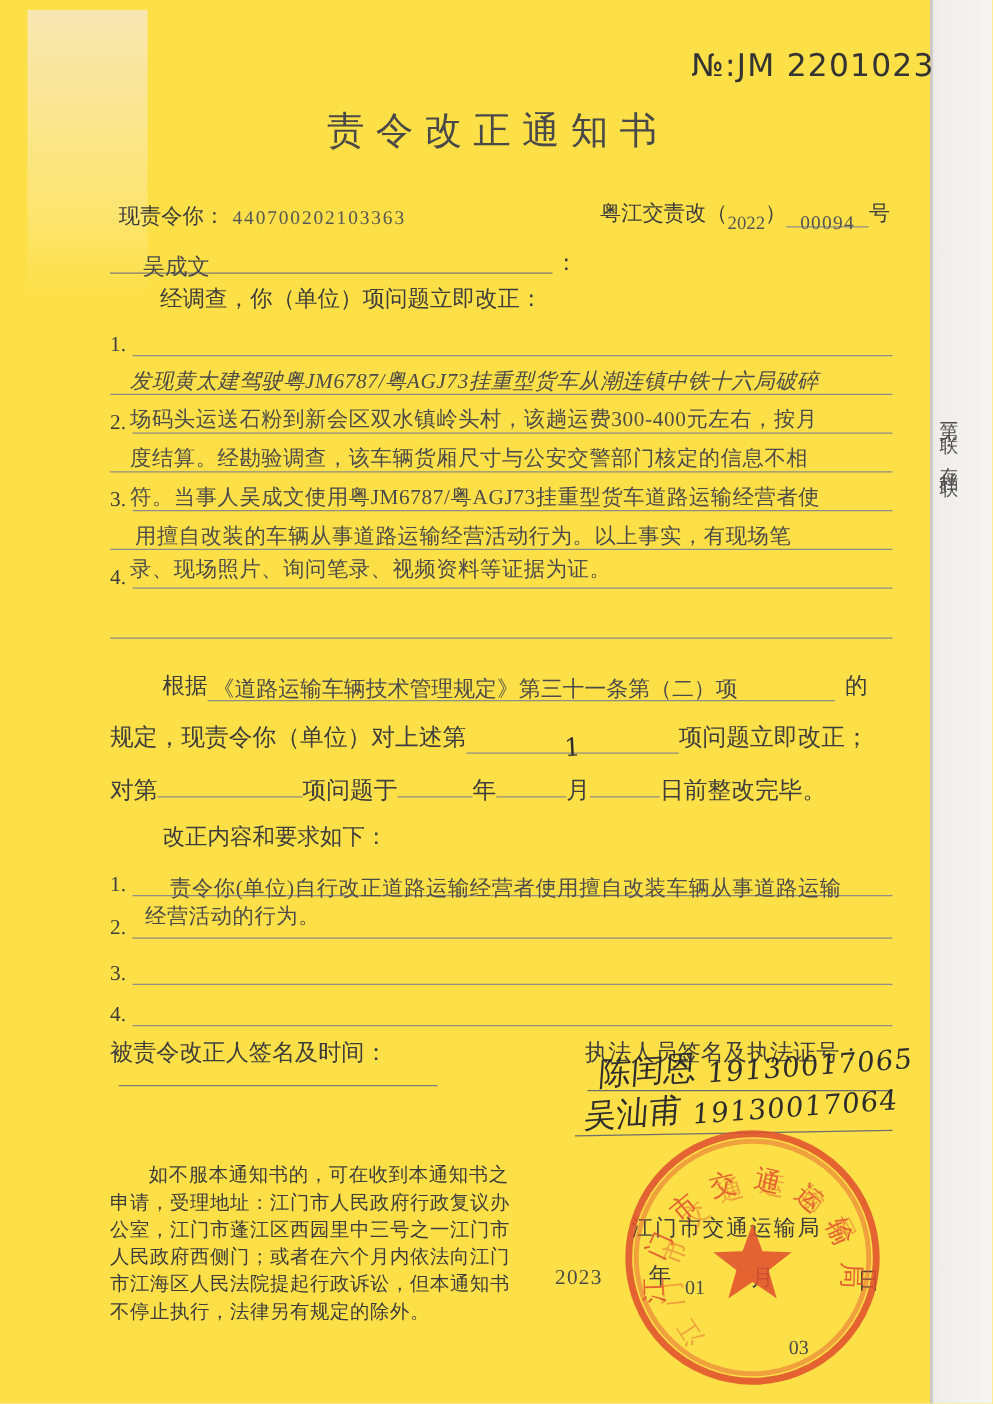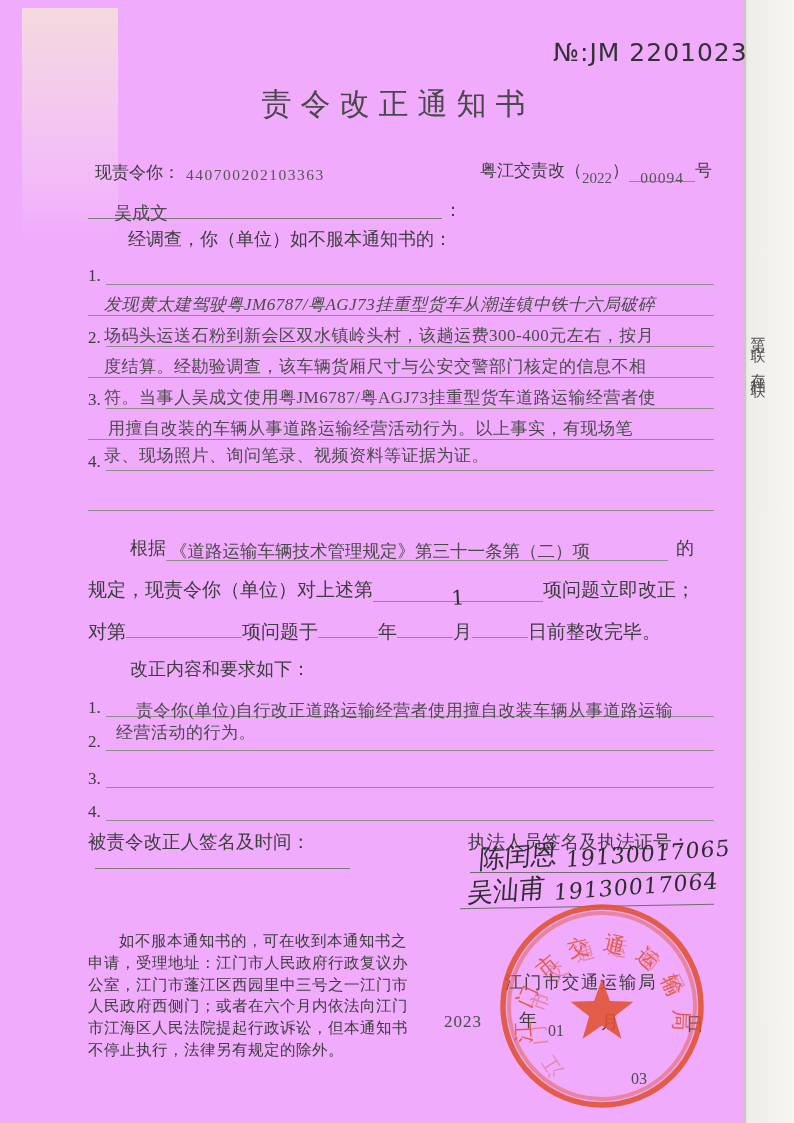--- a/index.html
+++ b/index.html
@@ -1,18 +1,18 @@
 <!DOCTYPE html>
 <html><head>
 <meta charset="utf-8">
 <style>
   html,body{margin:0;padding:0;}
   .page{
     position:relative;width:794px;height:1123px;overflow:hidden;
-    background:#f0abfc;color:#3d3d3d;
+    background:#fde047;color:#3d3d3d;
     font-family:"Liberation Serif",serif;
   }
   .abs{position:absolute;}
   .nowrap{white-space:nowrap;}
   .rule{position:absolute;height:1px;background:#8f8d88;}
   .serial{font-family:"DejaVu Sans",sans-serif;font-size:25px;letter-spacing:1px;color:#333;}
   .title{width:794px;text-align:center;font-size:30px;letter-spacing:9px;color:#494949;}
   .label17{font-size:17px;}
   .label18{font-size:18px;}
   .label19{font-size:19px;}
@@ -42,21 +42,21 @@
 
   <div class="abs side-label" style="left:748px;top:326px;height:175px;">第一联：存档联</div>
 
   <span class="abs label17 nowrap" style="left:95px;top:161px;">现责令你：</span>
   <span class="abs casenum nowrap" style="left:186px;top:166px;">440700202103363</span>
   <span class="abs label17 nowrap" style="left:480px;top:159px;"><span>粤江交责改（</span><span class="lowered" style="font-size:15px;color:#555;">2022</span><span>）</span><span class="blank" style="min-width:66px;text-align:center;"><span class="lowered" style="font-size:15.5px;letter-spacing:1px;color:#555;">00094</span></span><span>号</span></span>
 
   <div class="abs" style="left:88px;top:194px;width:354px;border-bottom:1px solid #7d7b77;"><span class="lowered label18" style="padding-left:26px;color:#4a4a4a;">吴成文</span></div>
   <span class="abs label18" style="left:444px;top:198px;">：</span>
 
-  <div class="abs label18 nowrap" style="left:128px;top:227px;">经调查，你（单位）如不服本通知书的：</div>
+  <div class="abs label18 nowrap" style="left:128px;top:227px;">经调查，你（单位）项问题立即改正：</div>
 
   <span class="abs label17" style="left:88px;top:266px;">1.</span>
   <span class="abs label17" style="left:88px;top:328px;">2.</span>
   <span class="abs label17" style="left:88px;top:390px;">3.</span>
   <span class="abs label17" style="left:88px;top:452px;">4.</span>
 
   <div class="rule" style="left:106px;top:284px;width:608px;"></div>
   <div class="rule" style="left:88px;top:315px;width:626px;"></div>
   <div class="rule" style="left:106px;top:346px;width:608px;"></div>
   <div class="rule" style="left:88px;top:377px;width:626px;"></div>

